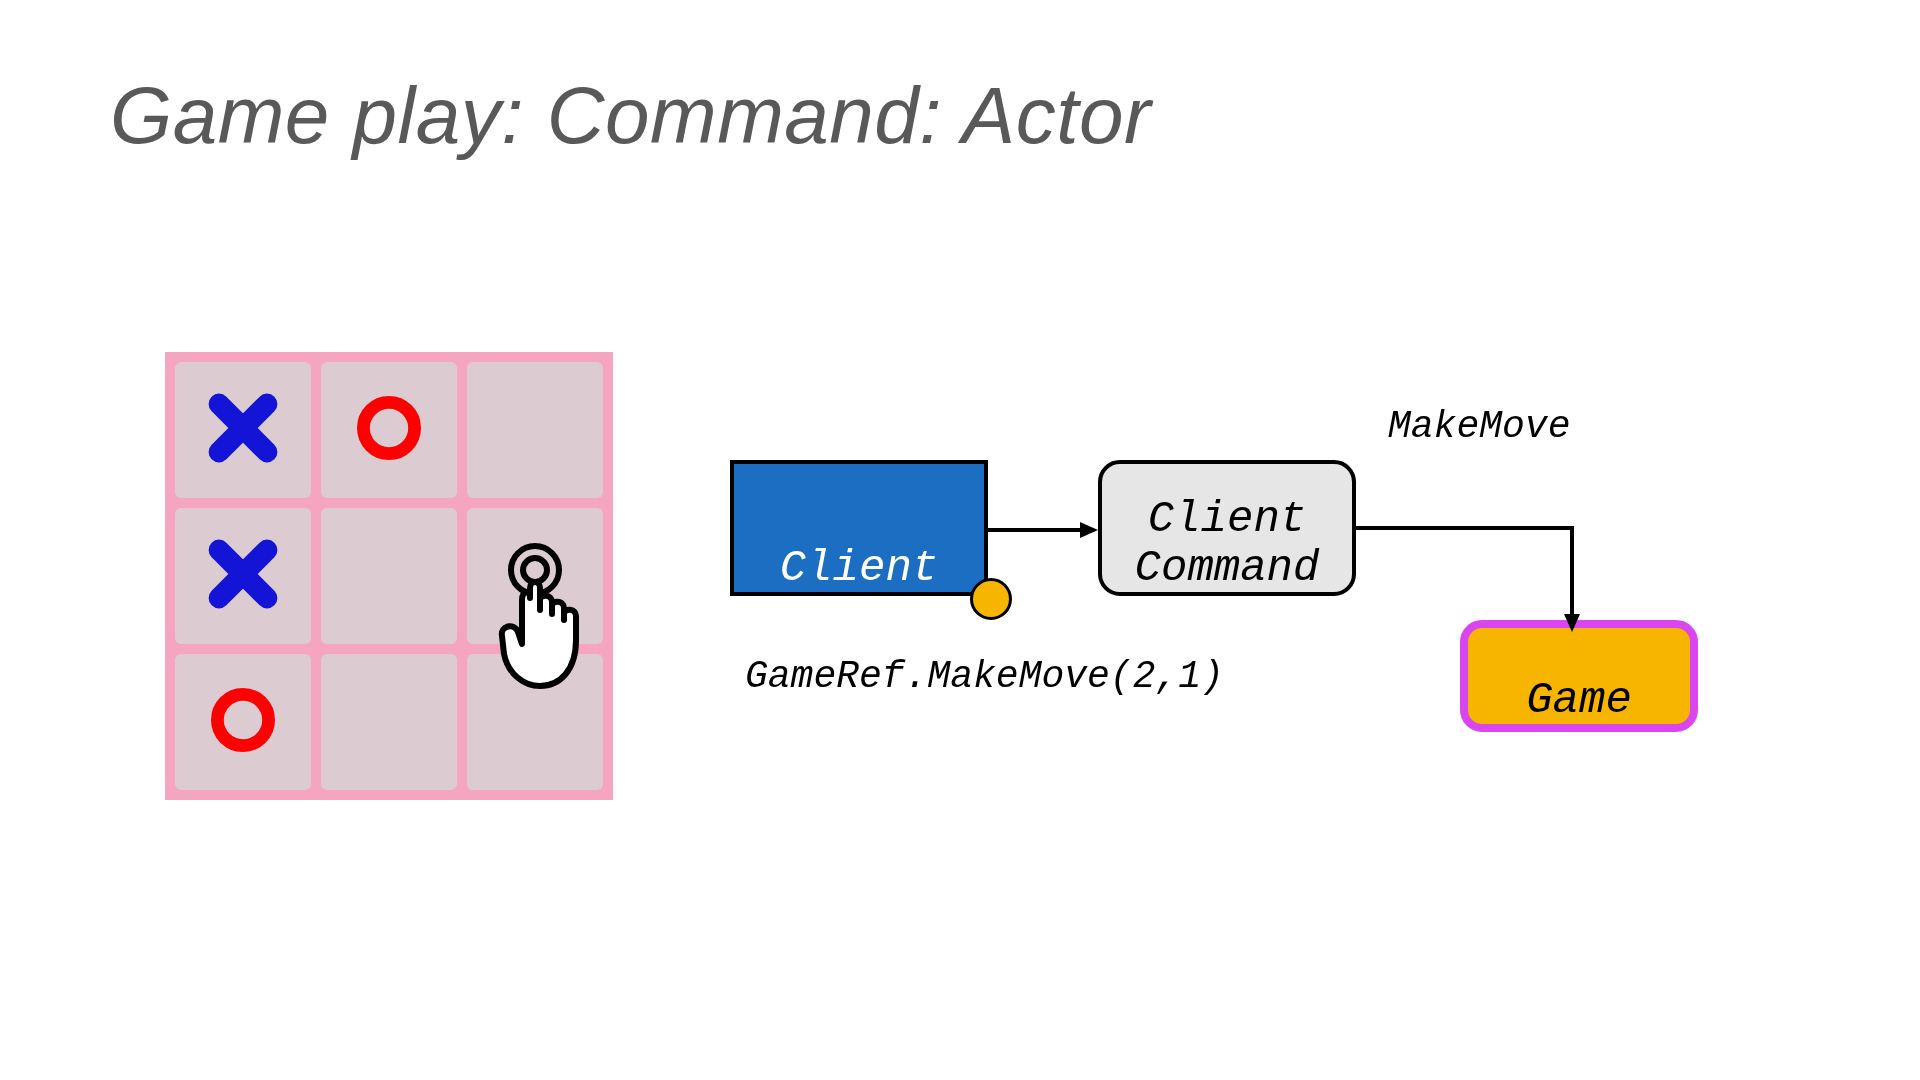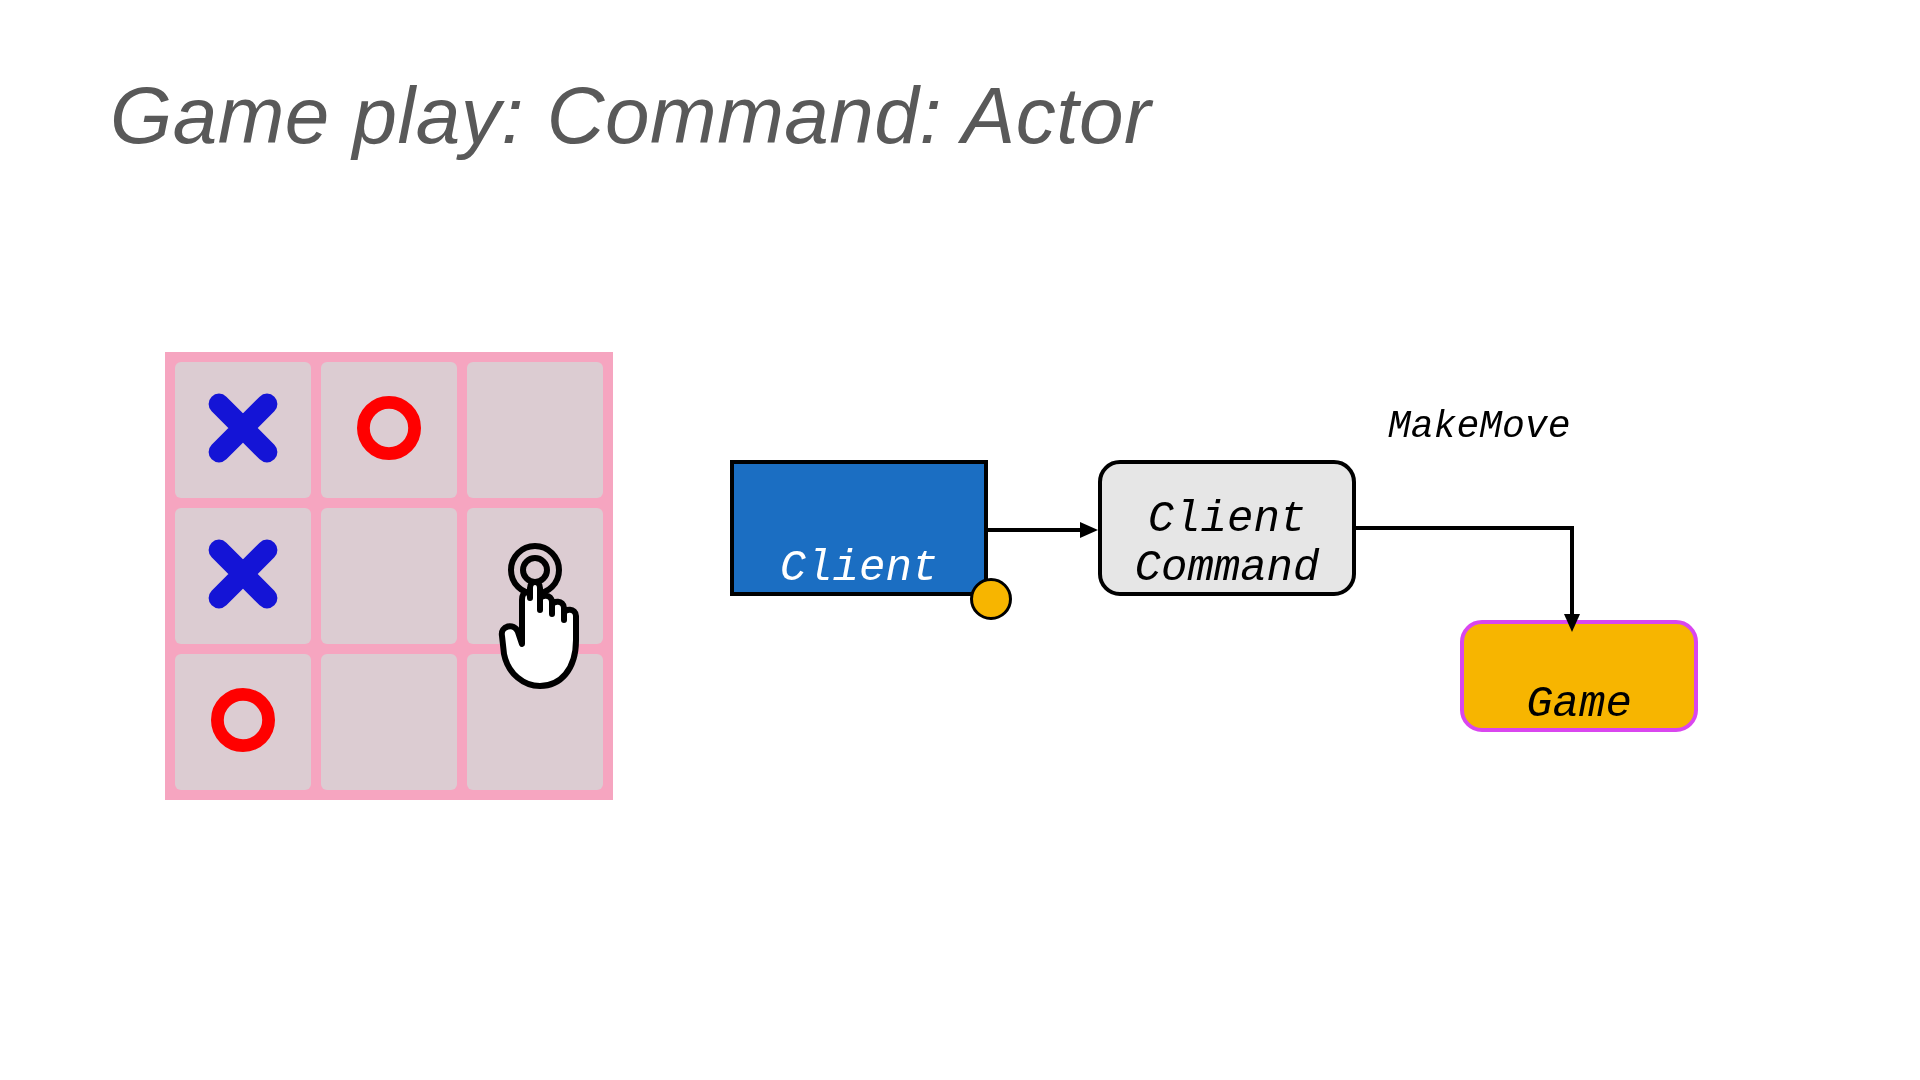--- a/index.html
+++ b/index.html
@@ -100,21 +100,21 @@
     border: 4px solid #000;
     border-radius: 22px;
     color: #000;
   }
   .node-game {
     left: 730px;
     top: 180px;
     width: 238px;
     height: 112px;
     background: #f7b500;
-    border: 4px solid #d946ef;
+    border: 8px solid #d946ef;
     border-radius: 22px;
     color: #000;
   }
 
   .port-dot {
     position: absolute;
     left: 240px;
     top: 138px;
     width: 36px;
     height: 36px;
@@ -238,16 +238,17 @@
     </div>
 
     <div class="arrow" style="left:626px; top:78px;">
       <svg width="240" height="120" viewBox="0 0 240 120">
         <path d="M0 10 L216 10 L216 96" fill="none" stroke="#000" stroke-width="4"></path>
         <polygon points="208,96 216,114 224,96" fill="#000"></polygon>
       </svg>
     </div>
 
     <div class="label label-makemove">MakeMove</div>
+    <div class="label label-gameref">GameRef.MakeMove(2,1)</div>
 
   </div>
 
 </div>
 
 </body></html>

